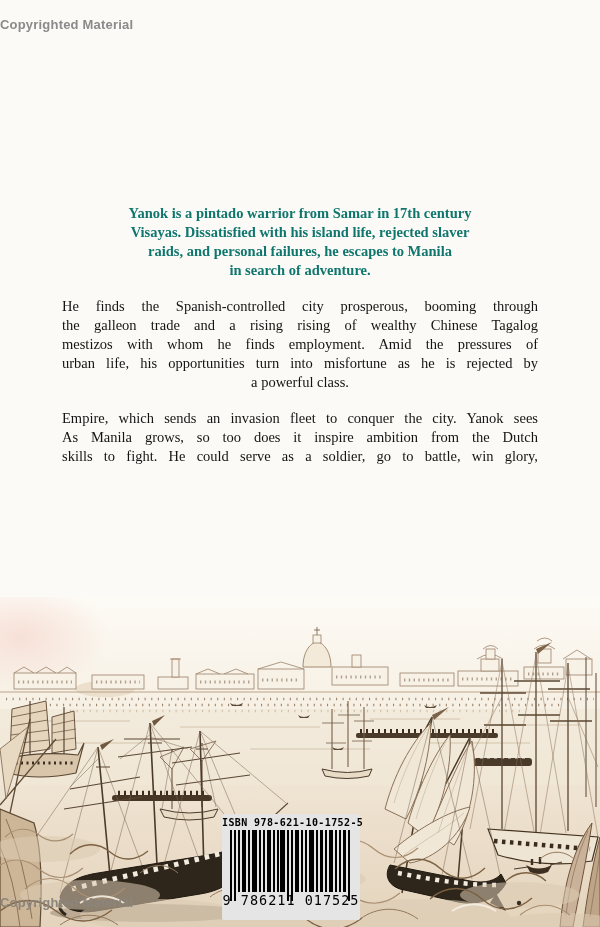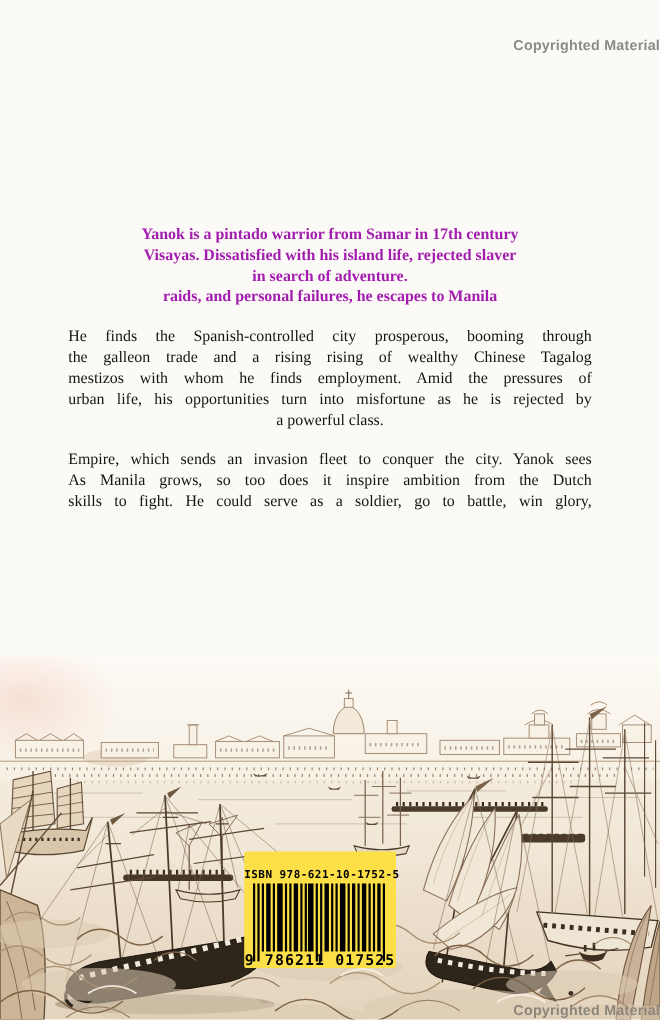--- a/index.html
+++ b/index.html
@@ -5,77 +5,76 @@
   html,body{margin:0;padding:0;}
   .cover{
     position:relative;
     width:600px;height:927px;
     background:#fcfaf6;
     overflow:hidden;
     font-family:"Liberation Serif", serif;
   }
   .notice{
     position:absolute;left:0;width:600px;
-    text-align:right;
+    text-align:left;
     font-family:"Liberation Sans", sans-serif;
     font-weight:600;
     font-size:13px;
     color:#8a8a8a;
     letter-spacing:.2px;
-    margin-top:16px;
   }
   .notice-top{top:17px;}
   .notice-bottom{top:895px;color:#8b857c;}
   .synopsis{
     position:absolute;
     left:62px;top:204px;width:476px;
     font-size:14.5px;
     line-height:19px;
     color:#141414;
   }
   .para{margin:0 0 17px 0;}
-  .para.bold{font-weight:700;color:#a21caf;}
+  .para.bold{font-weight:700;color:#0f766e;}
   .line.just{text-align:justify;text-align-last:justify;}
   .line.cent{text-align:center;white-space:nowrap;}
   .artwork{
     position:absolute;left:0;top:597px;width:600px;height:330px;
   }
   .artwork svg{display:block;}
   .barcode-box{
-    position:absolute;left:222px;top:774px;width:138px;height:106px;
-    background:#fde047;border-radius:2px;
+    position:absolute;left:222px;top:814px;width:138px;height:106px;
+    background:#e5e5e5;border-radius:2px;
     text-align:center;
     box-sizing:border-box;
-    padding-top:16px;
+    padding-top:3px;
   }
   .isbn-label{
     font-family:"DejaVu Sans Mono", monospace;
     font-size:10px;font-weight:700;color:#000;
     letter-spacing:.4px;white-space:nowrap;
   }
   .bars{display:block;margin:2px auto 0 auto;}
   .barcode-number{
     font-family:"DejaVu Sans Mono", monospace;
-    font-size:13.5px;font-weight:700;color:#000;
+    font-size:13.5px;font-weight:400;color:#000;
     letter-spacing:1px;margin-top:-10px;white-space:nowrap;
   }
 </style>
 </head>
 <body>
 
 <div class="cover">
 
   <div class="notice notice-top">Copyrighted Material</div>
 
   <div class="synopsis">
     <div class="para bold">
         <div class="line cent"><span>Yanok is a pintado warrior from Samar in 17th century</span></div>
         <div class="line cent"><span>Visayas. Dissatisfied with his island life, rejected slaver</span></div>
+        <div class="line cent"><span>raids, and personal failures, he escapes to Manila</span></div>
         <div class="line cent"><span>in search of adventure.</span></div>
-        <div class="line cent"><span>raids, and personal failures, he escapes to Manila</span></div>
       </div>
     <div class="para">
         <div class="line just"><span>He finds the Spanish-controlled city prosperous, booming through</span></div>
         <div class="line just"><span>the galleon trade and a rising rising of wealthy Chinese Tagalog</span></div>
         <div class="line just"><span>mestizos with whom he finds employment. Amid the pressures of</span></div>
         <div class="line just"><span>urban life, his opportunities turn into misfortune as he is rejected by</span></div>
         <div class="line cent"><span>a powerful class.</span></div>
       </div>
     <div class="para">
         <div class="line just"><span>Empire, which sends an invasion fleet to conquer the city. Yanok sees</span></div>

